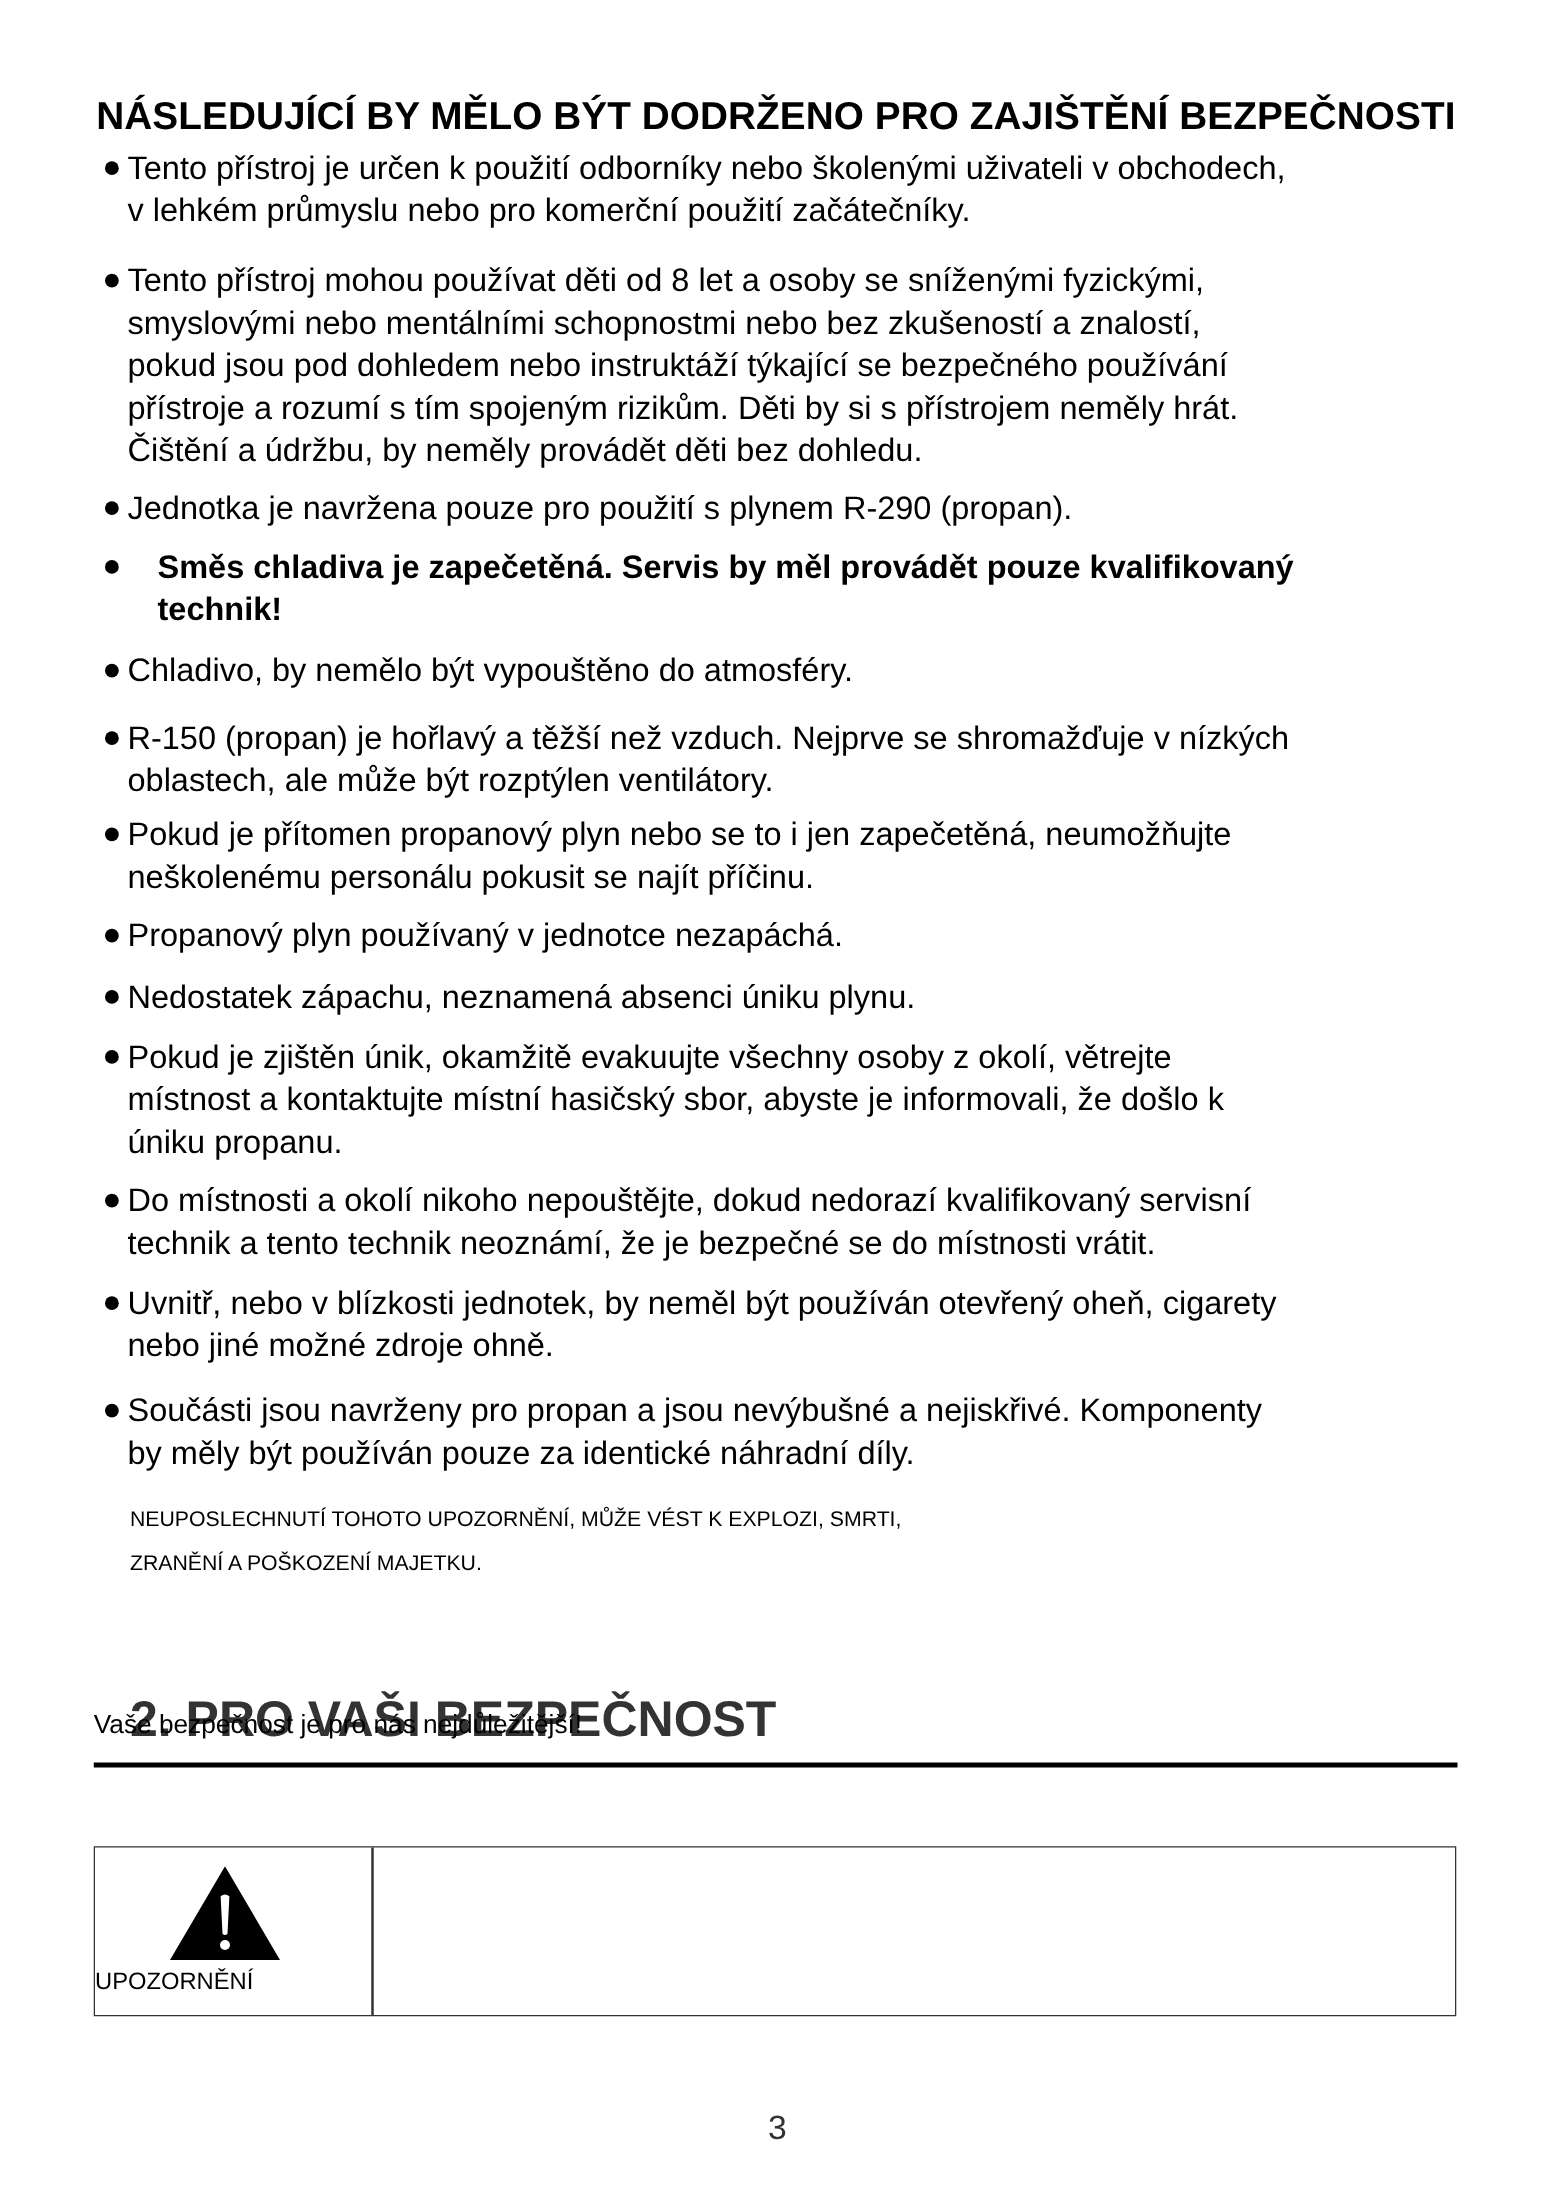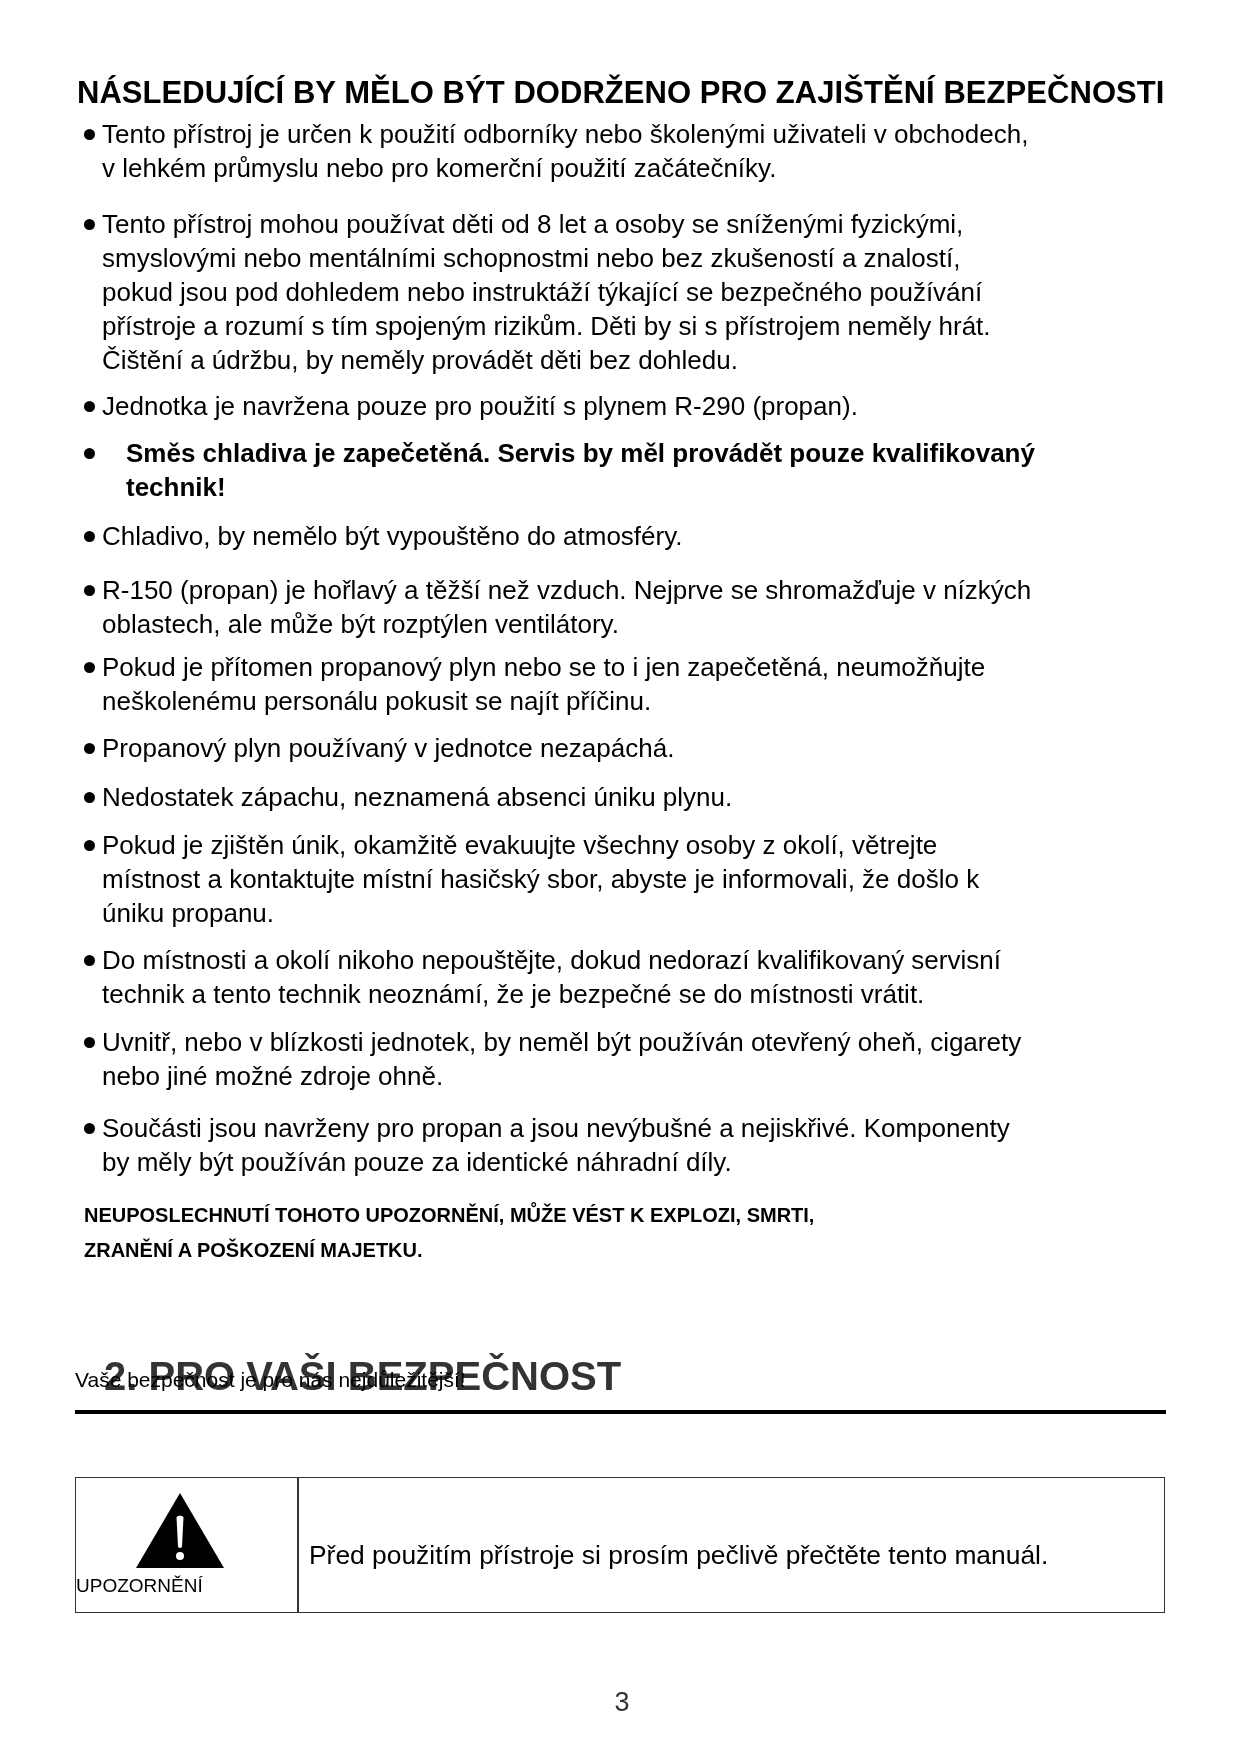--- a/index.html
+++ b/index.html
@@ -19,21 +19,21 @@
   .bullet .dot {
     position: absolute; left: 84px; width: 11px; height: 11px; border-radius: 50%;
     background: #000;
   }
   .bullet .txt {
     position: absolute; left: 102px; width: 1060px;
     font-size: 26px; line-height: 34px; white-space: pre-line;
   }
   .bullet .txt.bold { font-weight: bold; margin-left: 24px; }
   .warn {
-    left: 84px; top: 1198px; font-size: 20px; font-weight: bold; line-height: 35px;
+    left: 104px; top: 1198px; font-size: 17px; font-weight: normal; line-height: 35px;
     white-space: pre-line;
   }
   .h2 {
     left: 104px; top: 1350px; font-size: 40px; font-weight: bold; color: #333;
     white-space: nowrap; line-height: 52px;
   }
   .rule { left: 75px; top: 1410px; width: 1091px; height: 4px; background: #000; }
   .sub {
     left: 75px; top: 1360px; font-size: 21px; font-weight: normal; line-height: 40px;
     white-space: nowrap;
@@ -138,16 +138,15 @@
 <div class="abs sub">Vaše bezpečnost je pro nás nejdůležitější!</div>
 
 <div class="abs box">
   <svg class="tri" viewBox="0 0 88 75">
     <polygon points="44,0 88,75 0,75" fill="#000"></polygon>
     <path d="M40.5,24 Q44,21 47.5,24 L46,54 Q44,56 42,54 Z" fill="#fff"></path>
     <circle cx="44" cy="63" r="4" fill="#fff"></circle>
   </svg>
   <div class="lbl">UPOZORNĚNÍ</div>
   <div class="divider"></div>
-  <div class="msg">Před použitím přístroje si prosím pečlivě přečtěte tento manuál.</div>
 </div>
 
 <div class="abs pnum">3</div>
 
 </body></html>

